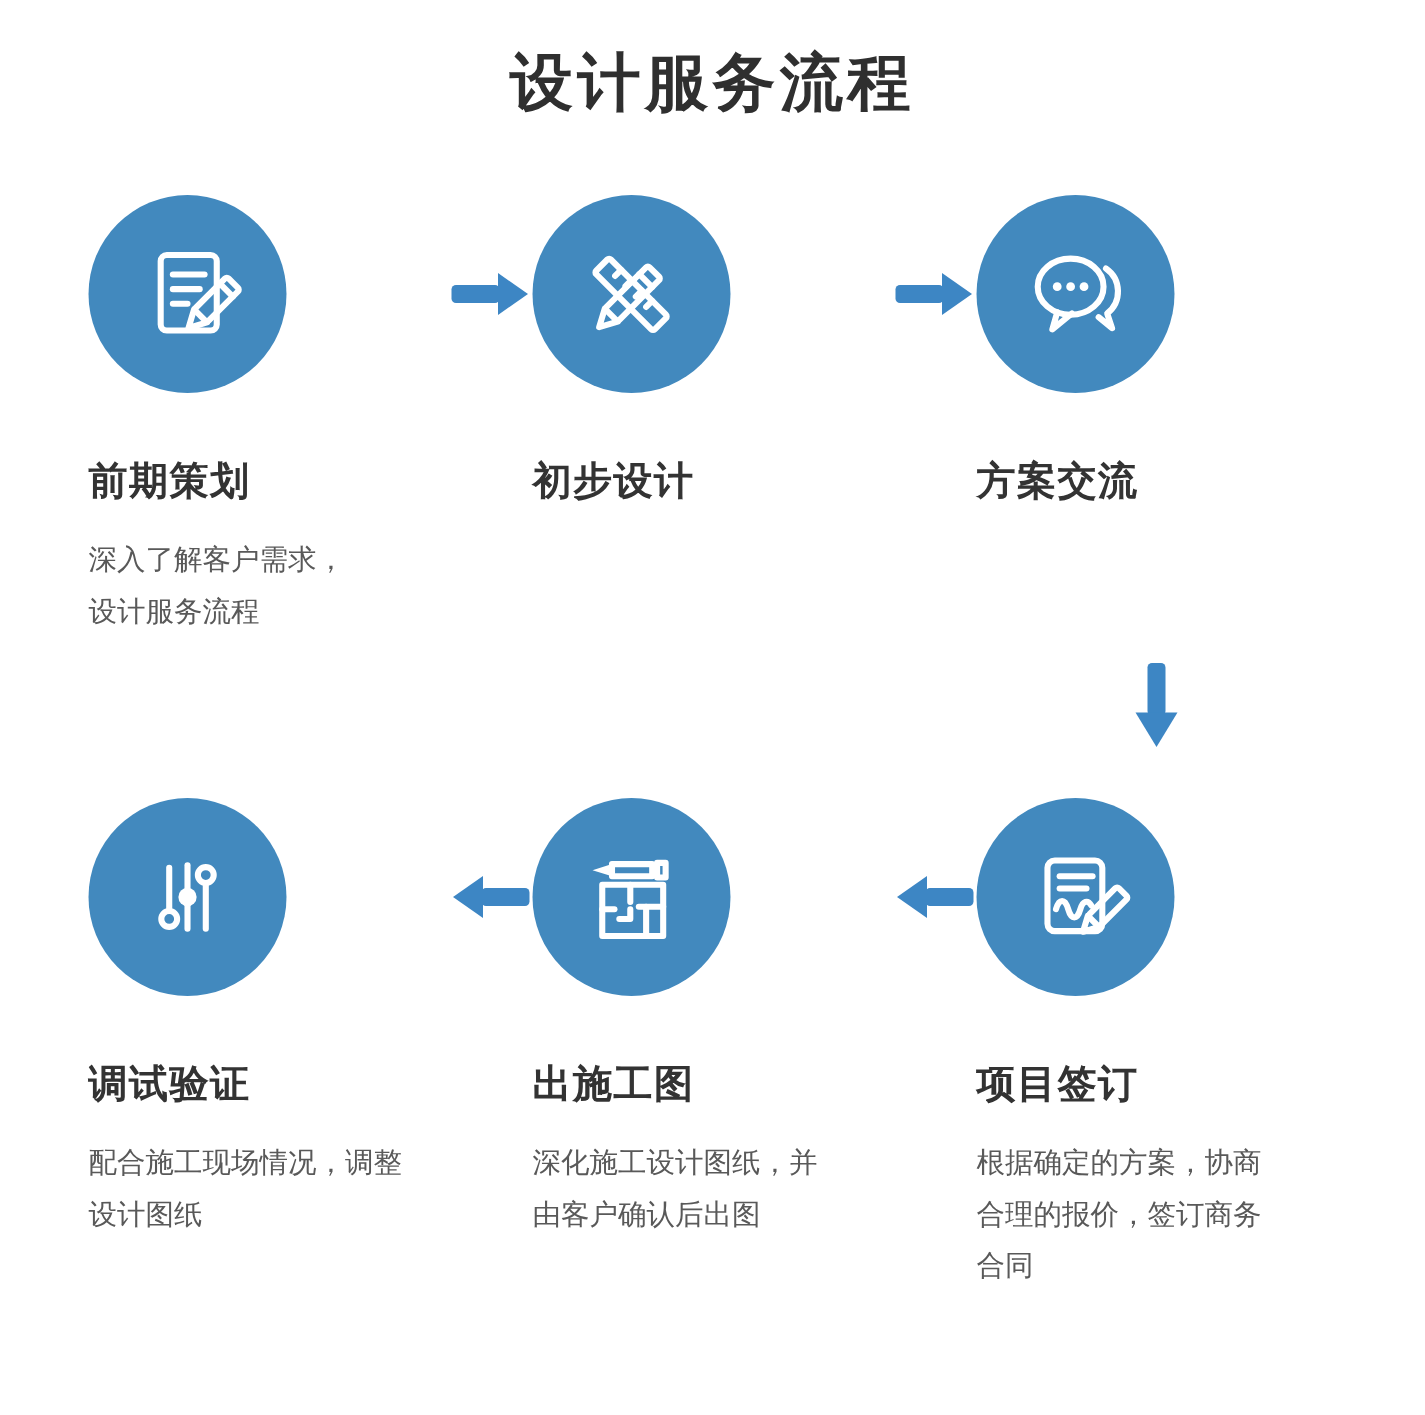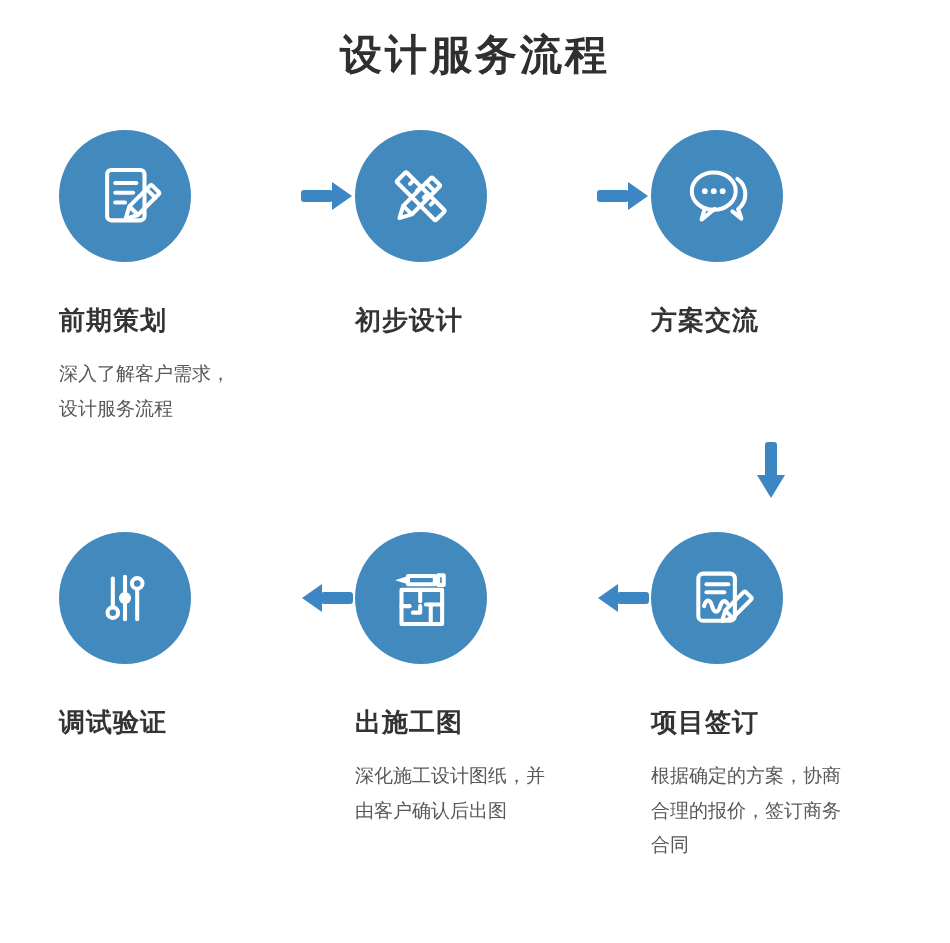--- a/index.html
+++ b/index.html
@@ -210,20 +210,22 @@
             <line x1="48" y1="22" x2="48" y2="74"></line>
             <circle cx="63" cy="30" r="6.5"></circle>
             <line x1="63" y1="37" x2="63" y2="74"></line>
           </g>
           <g class="icon-fill">
             <circle cx="48" cy="48" r="7.5"></circle>
           </g>
         </svg>
       </div>
       <div class="step-title">调试验证</div>
+      <div class="step-desc">配合施工现场情况，调整
+设计图纸</div>
     </div>
 
     <div class="arrow-cell">
       <svg width="56" height="38" viewBox="0 0 56 38">
         <g class="icon-fill">
           <rect x="22" y="13" width="32" height="12" rx="3"></rect>
           <polygon points="23,5 23,33 3,19"></polygon>
         </g>
       </svg>
     </div>

